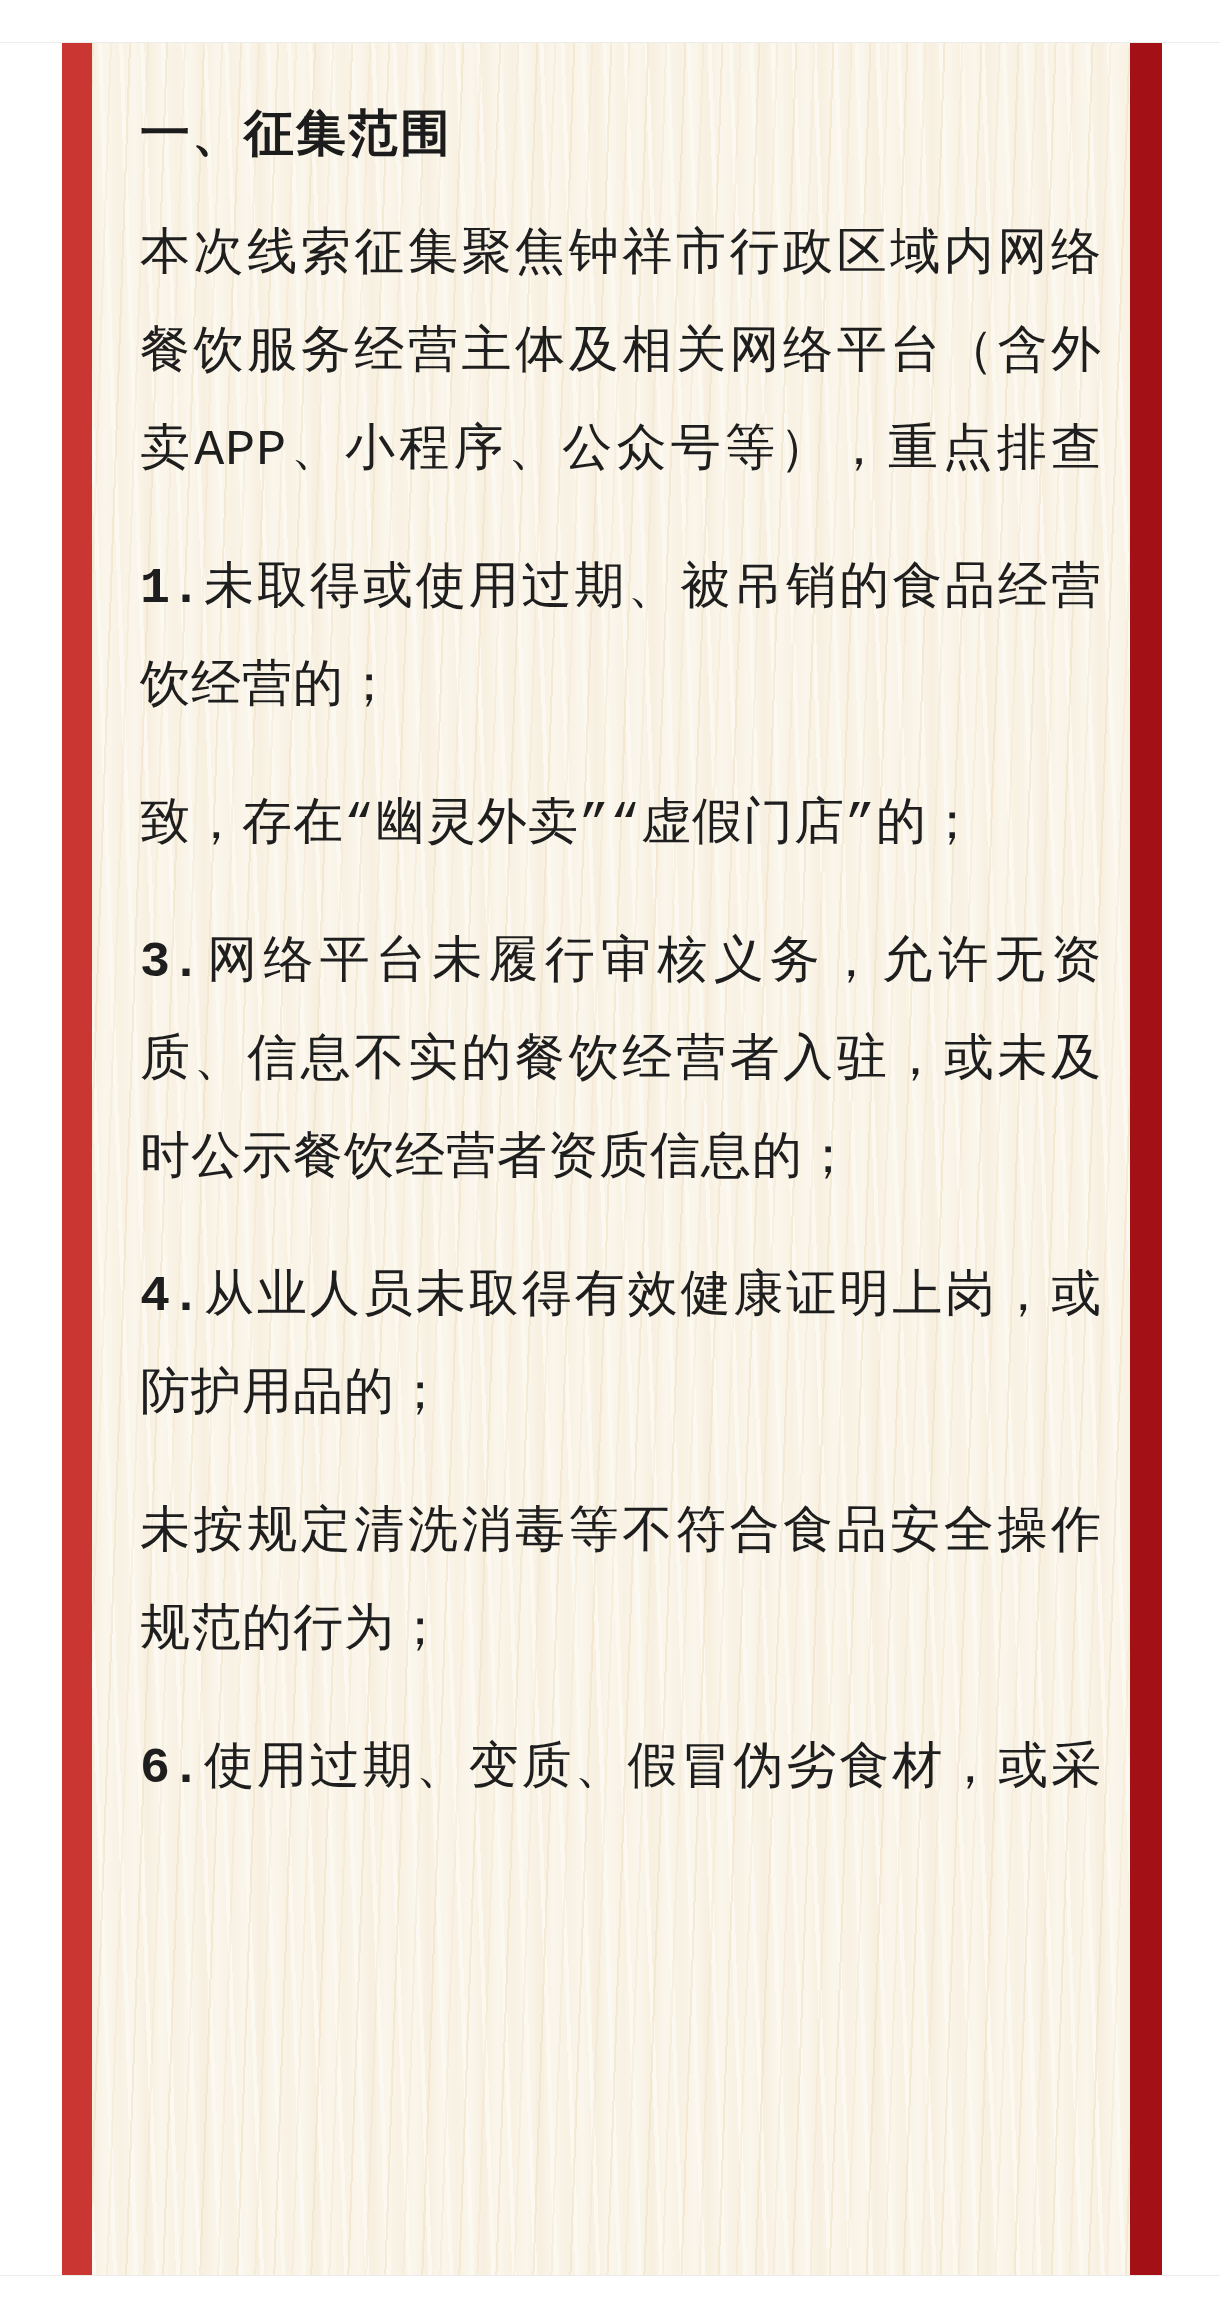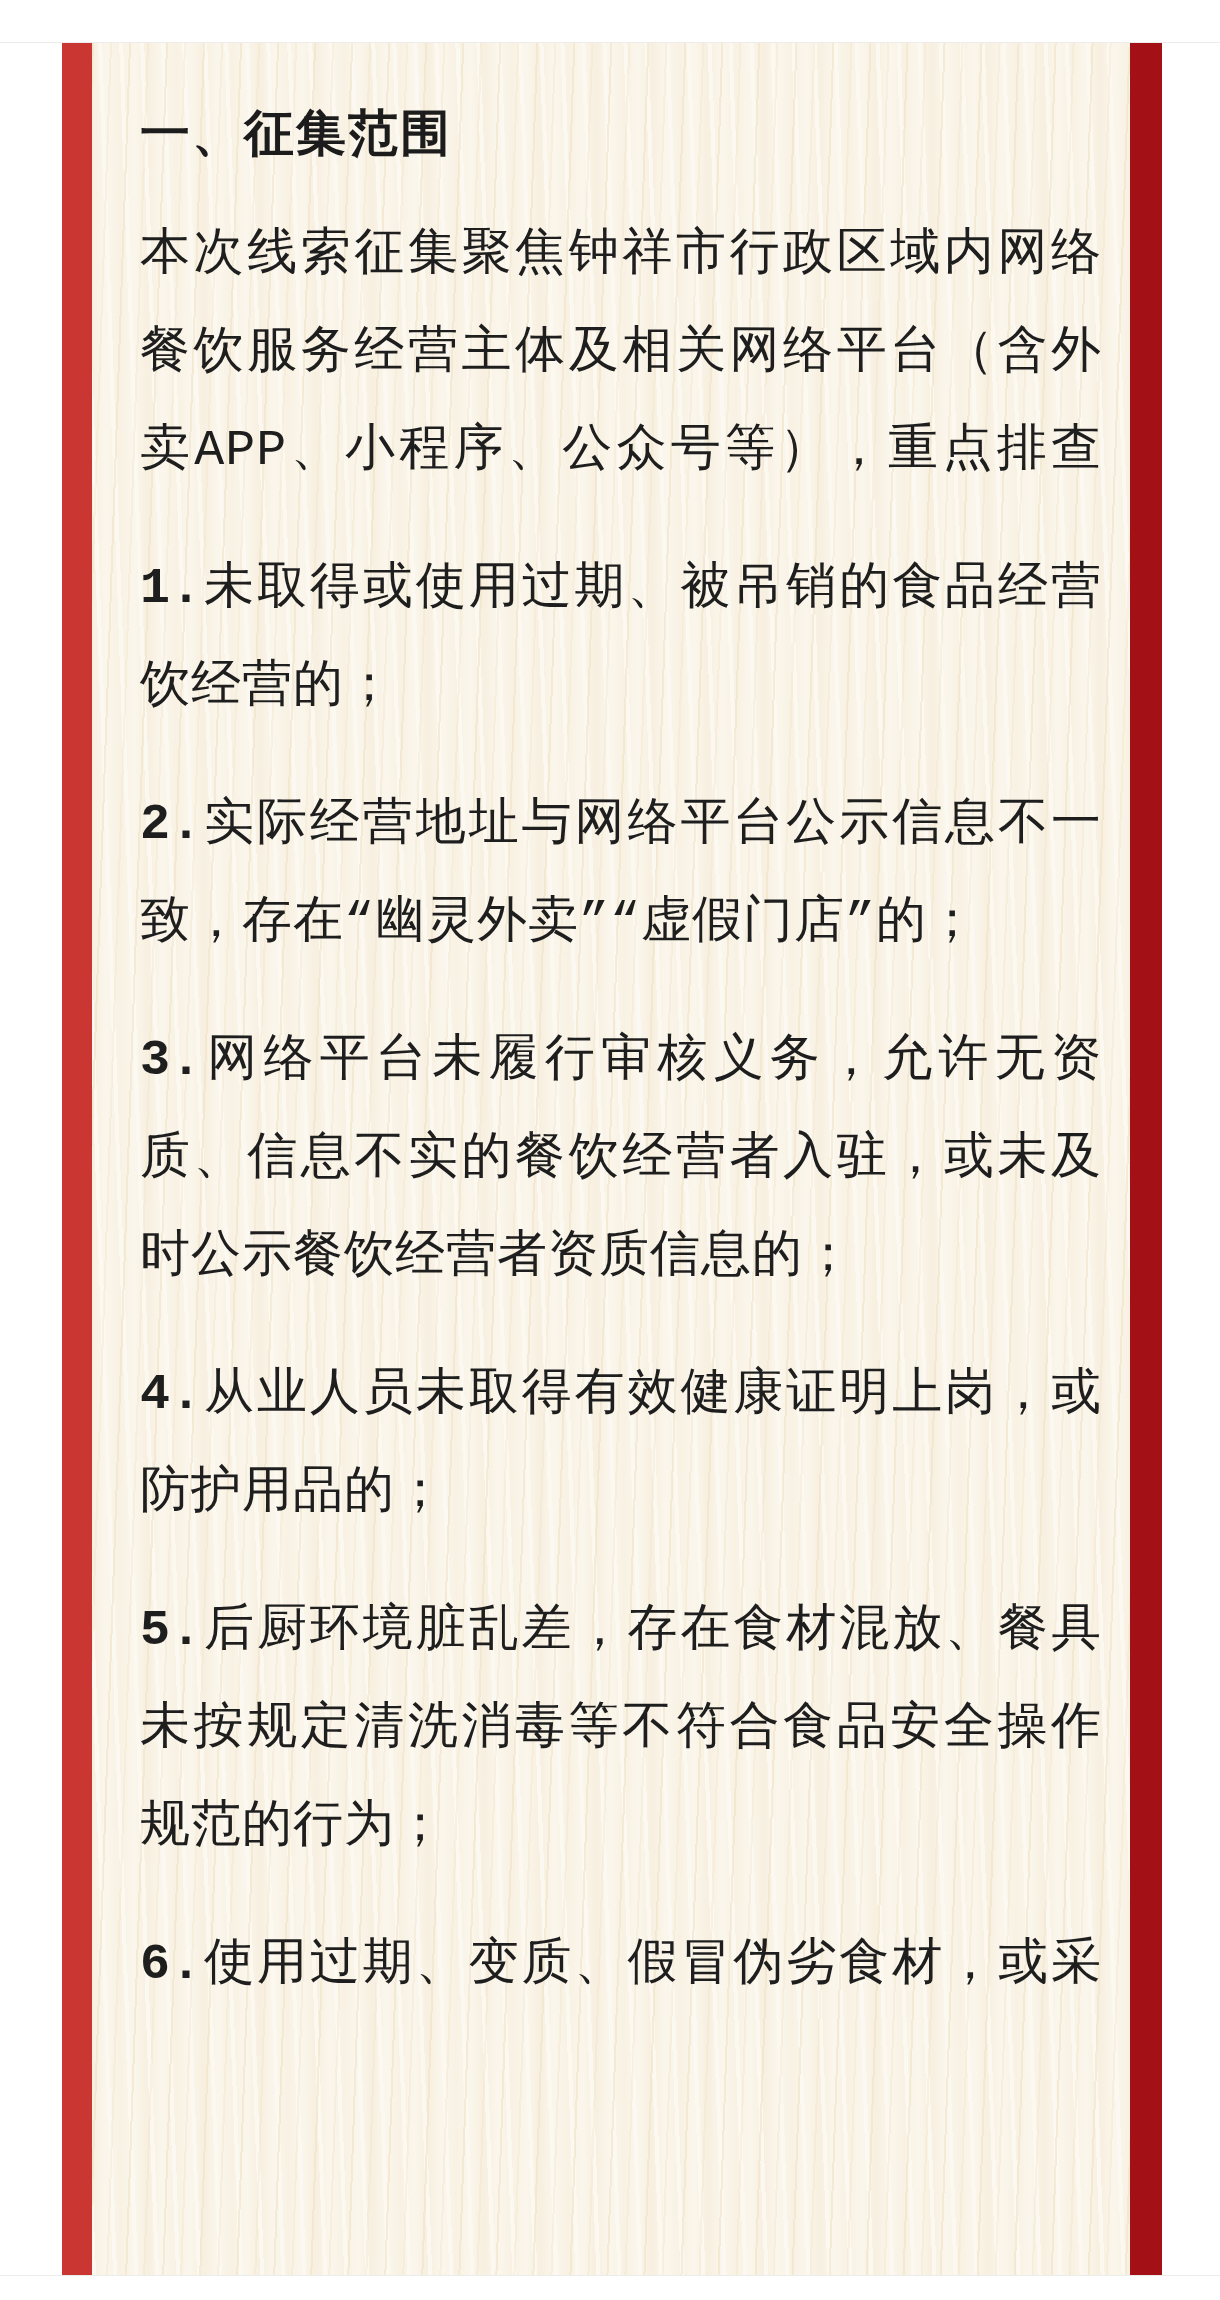--- a/index.html
+++ b/index.html
@@ -115,37 +115,35 @@
       <div class="line fill">餐饮服务经营主体及相关网络平台（含外</div>
       <div class="line fill">卖APP、小程序、公众号等），重点排查</div>
     </div>
 
     <div class="para">
       <div class="line fill"><span class="num">1.</span><span>未取得或使用过期、被吊销的食品经营</span></div>
       <div class="line last">饮经营的；</div>
     </div>
 
     <div class="para">
-      <div class="line fill"><span class="num">2.</span><span>实际经营地址与网络平台公示信息不一</span></div>
       <div class="line last">致，存在“幽灵外卖”“虚假门店”的；</div>
     </div>
 
     <div class="para">
       <div class="line fill"><span class="num">3.</span><span>网络平台未履行审核义务，允许无资</span></div>
       <div class="line fill">质、信息不实的餐饮经营者入驻，或未及</div>
       <div class="line last">时公示餐饮经营者资质信息的；</div>
     </div>
 
     <div class="para">
       <div class="line fill"><span class="num">4.</span><span>从业人员未取得有效健康证明上岗，或</span></div>
       <div class="line last">防护用品的；</div>
     </div>
 
     <div class="para">
-      <div class="line fill"><span class="num">5.</span><span>后厨环境脏乱差，存在食材混放、餐具</span></div>
       <div class="line fill">未按规定清洗消毒等不符合食品安全操作</div>
       <div class="line last">规范的行为；</div>
     </div>
 
     <div class="para">
       <div class="line fill"><span class="num">6.</span><span>使用过期、变质、假冒伪劣食材，或采</span></div>
     </div>
 
   </div>
 

